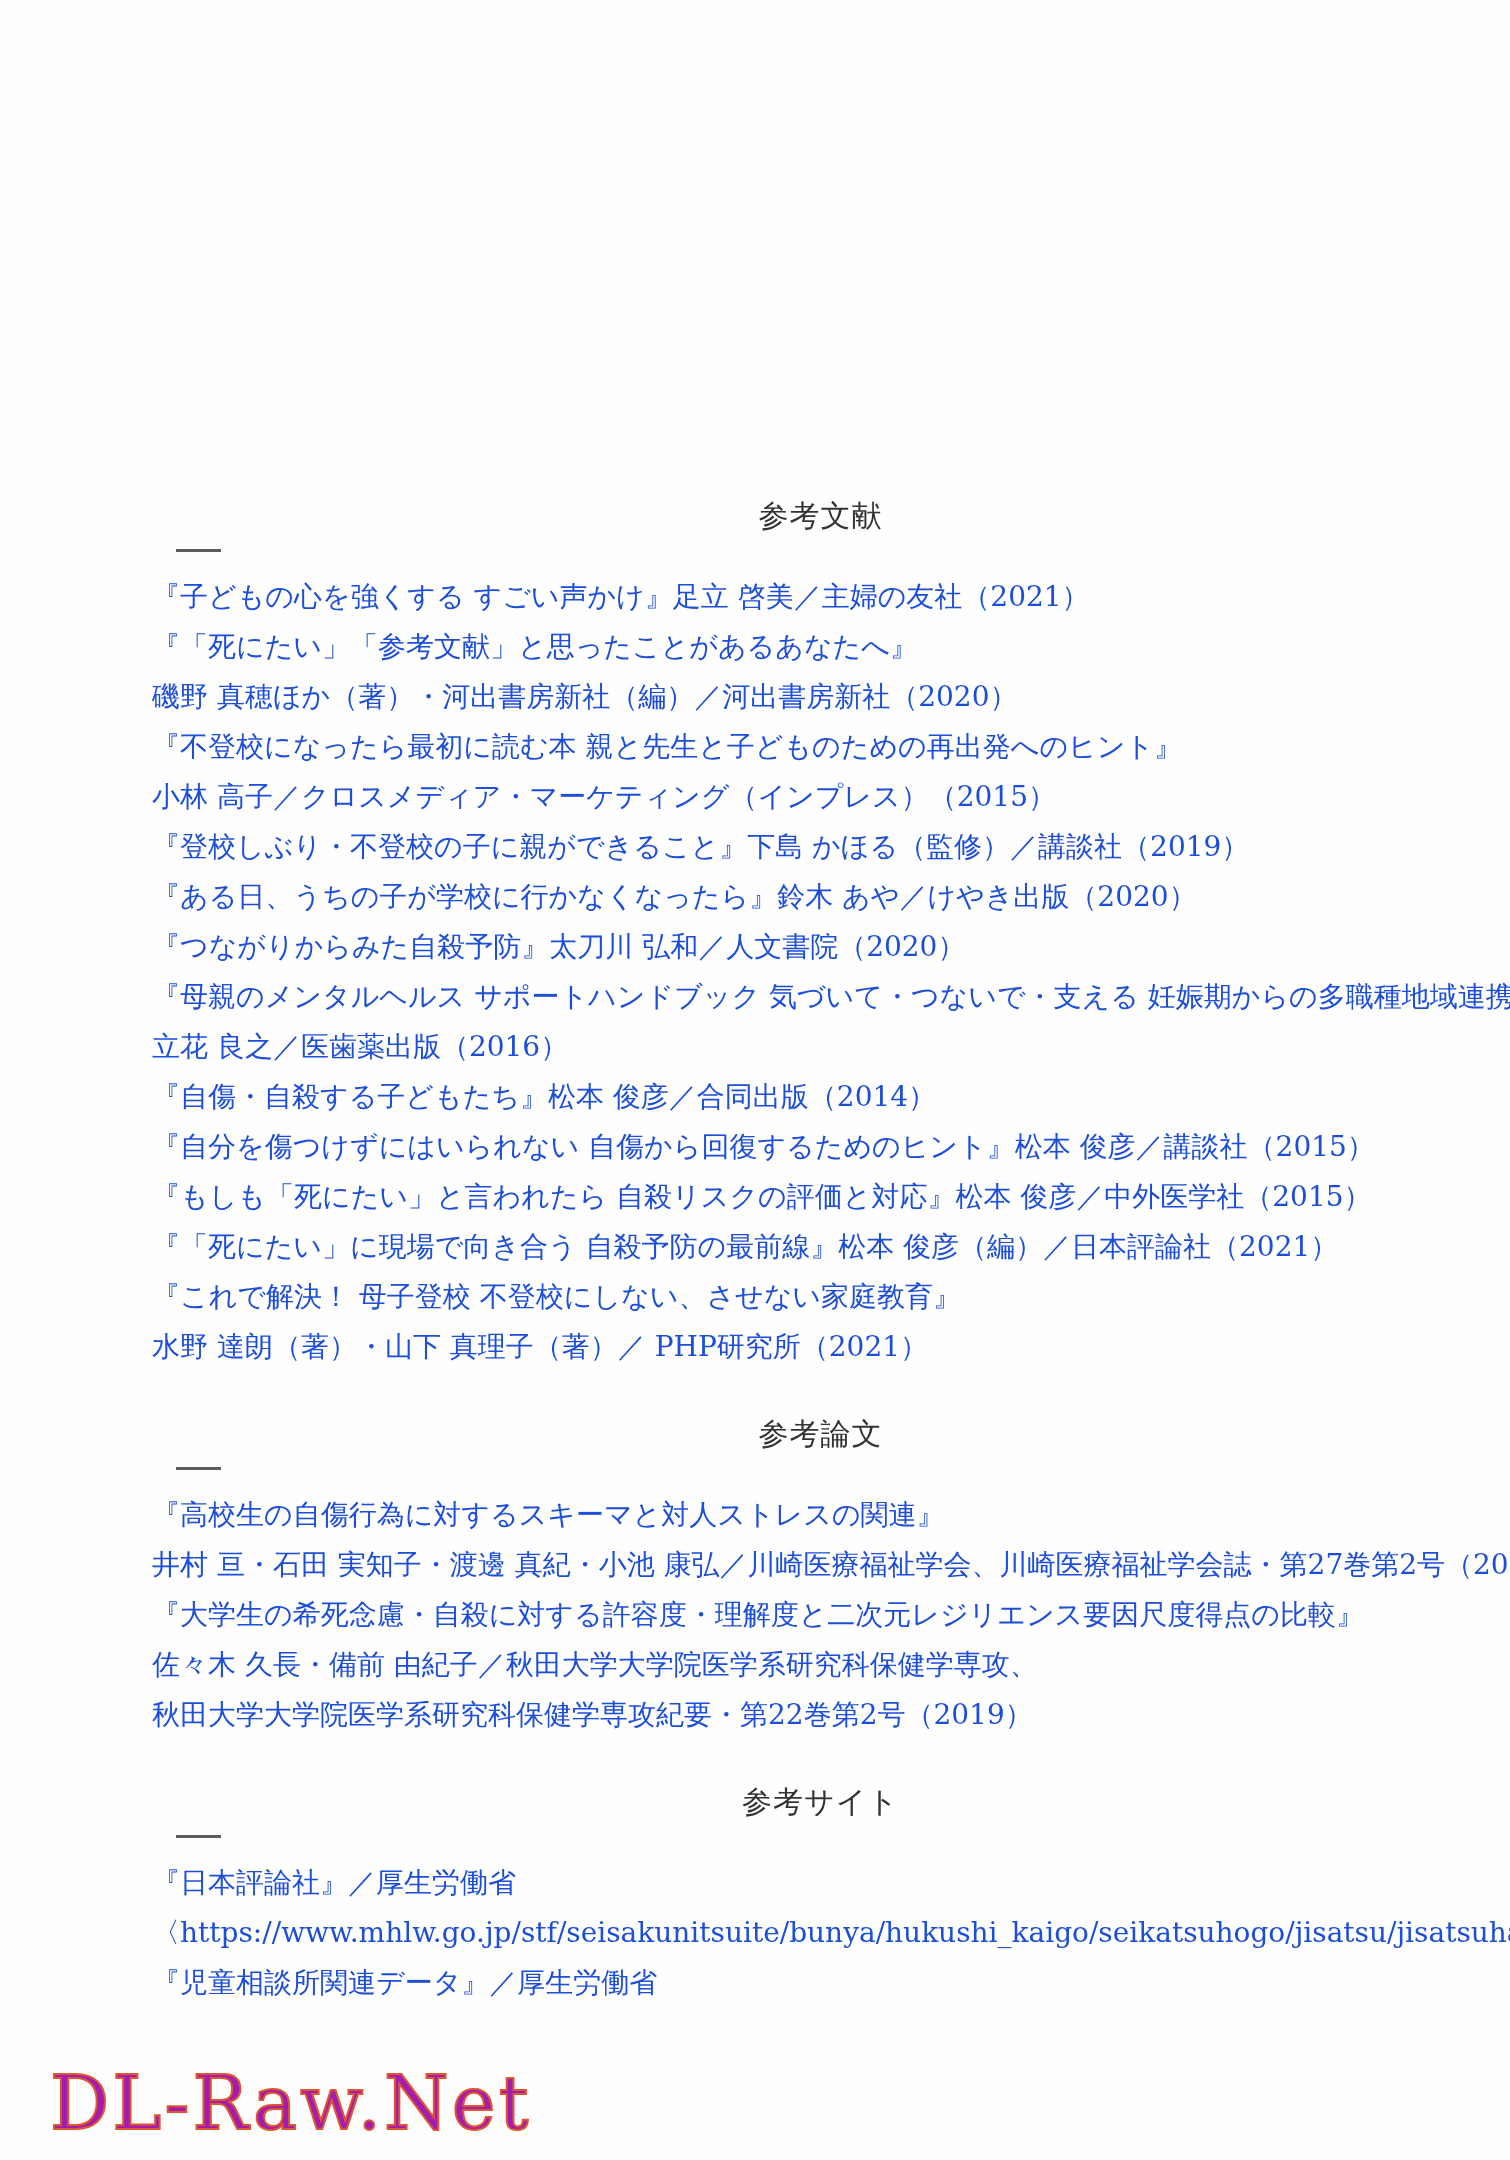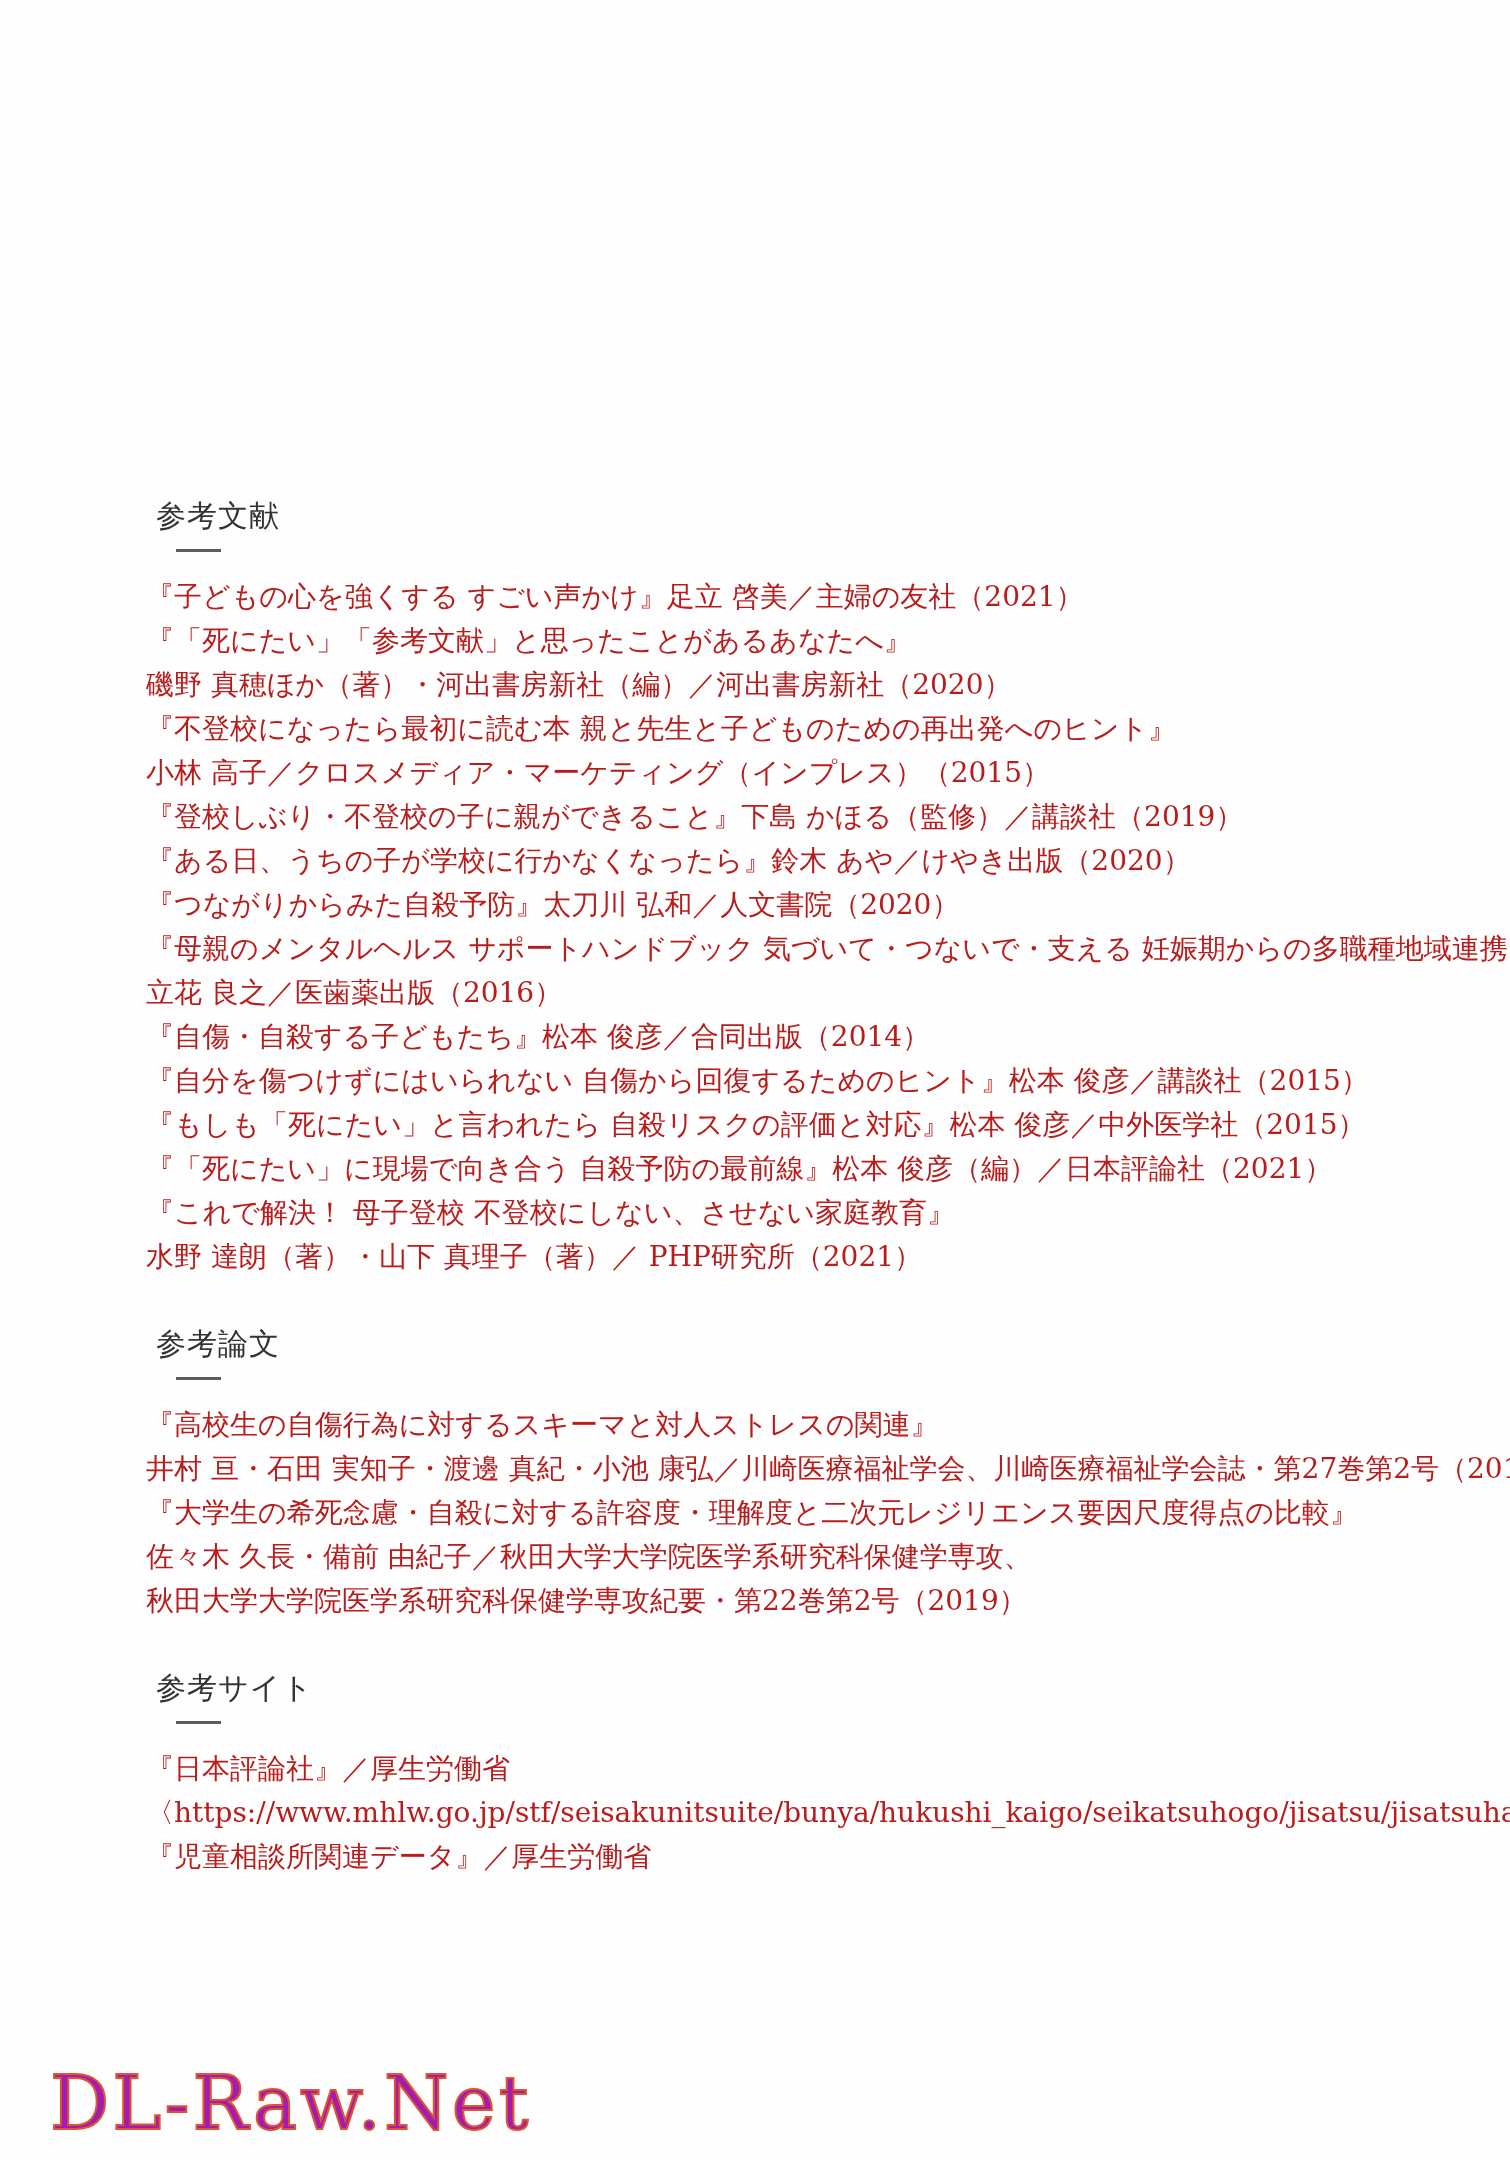--- a/index.html
+++ b/index.html
@@ -29,39 +29,40 @@
   .section {
     margin: 0 0 52px 0;
   }
   .section-heading {
     font-size: 30px;
     line-height: 32px;
     margin: 0 0 0 16px;
     font-weight: normal;
     letter-spacing: 1px;
     color: #333333;
+    text-align: center;
   }
   .section-dash {
     width: 45px;
     height: 3px;
     background: #5c5c5c;
     margin: 17px 0 26px 36px;
     border: none;
   }
   .section-lines {
     margin: 0;
   }
   .ref-line {
-    margin: 6px;
+    margin: 12px;
     padding: 0;
     font-size: 28px;
     line-height: 38px;
     white-space: nowrap;
     letter-spacing: 0;
-    color: #b91c1c;
+    color: #1d4ed8;
   }
   .watermark {
     position: absolute;
     left: 50px;
     top: 2066px;
     font-size: 74px;
     line-height: 74px;
     font-family: "DejaVu Serif", "Liberation Serif", serif;
     color: #a21caf;
     -webkit-text-stroke: 2px #df5530;

